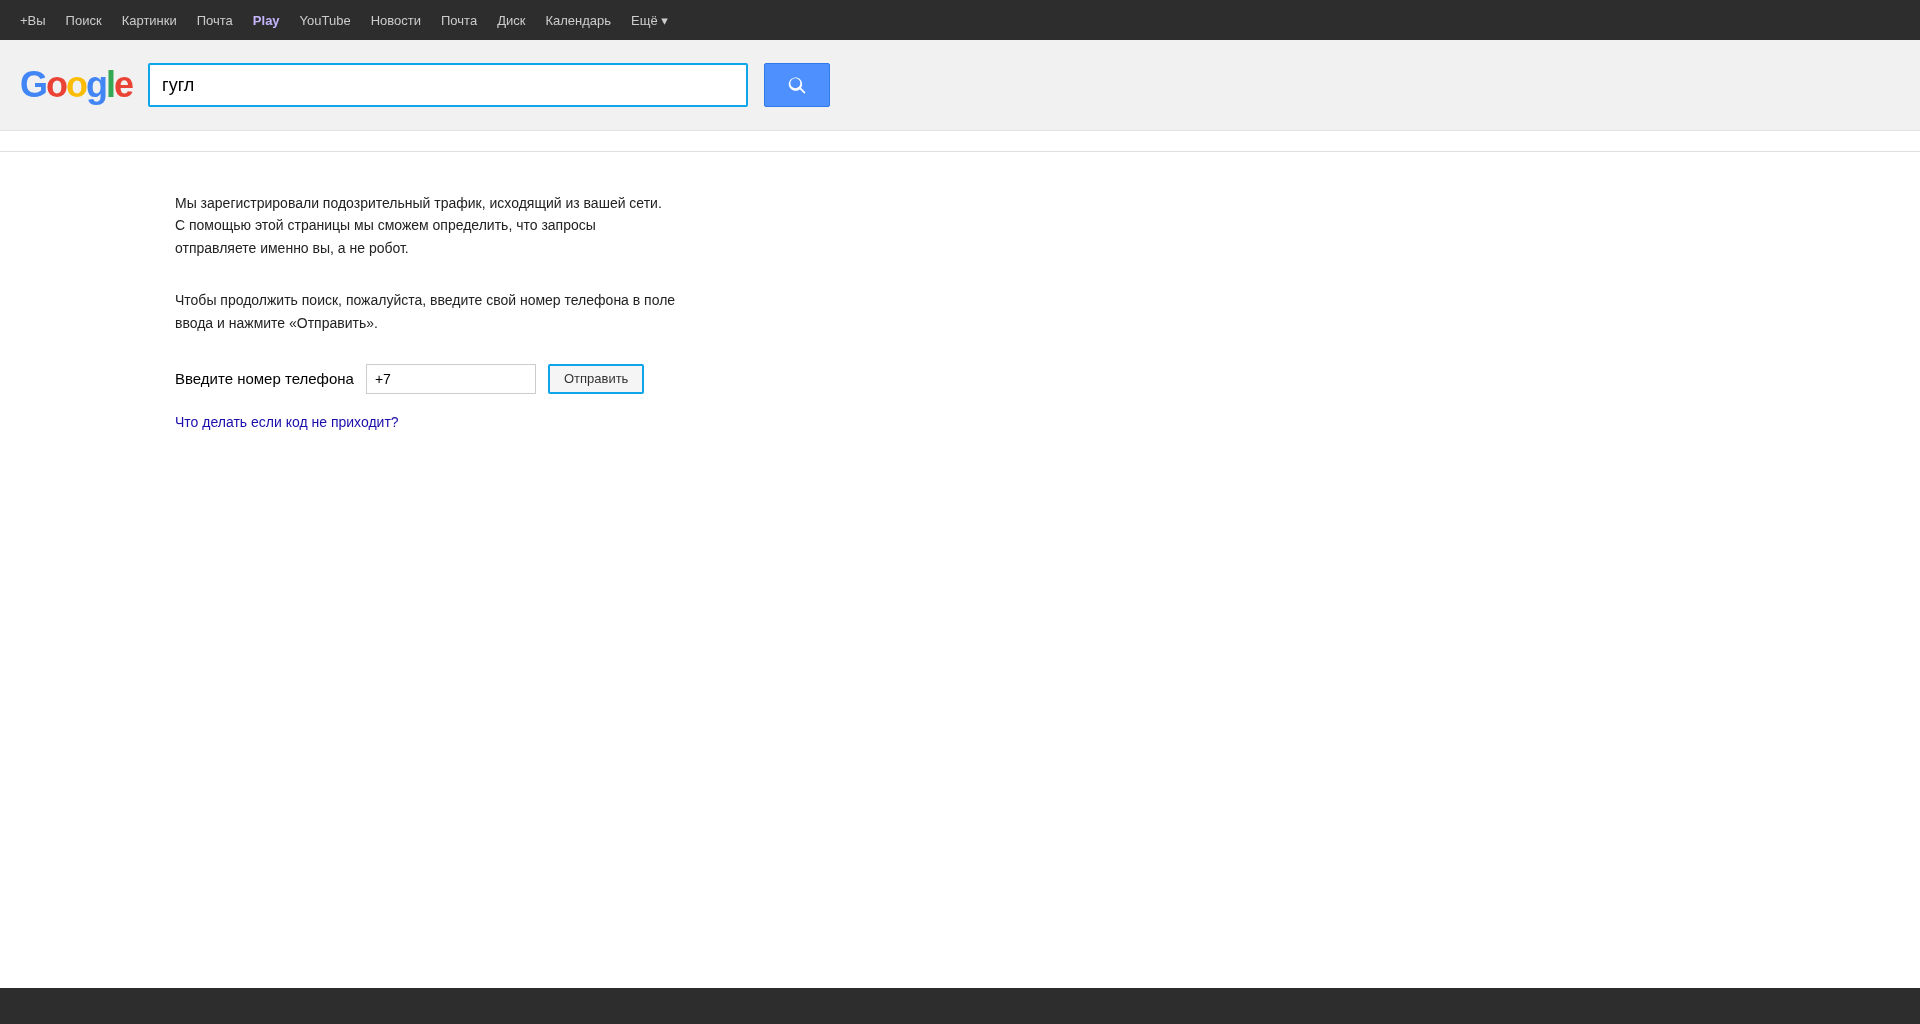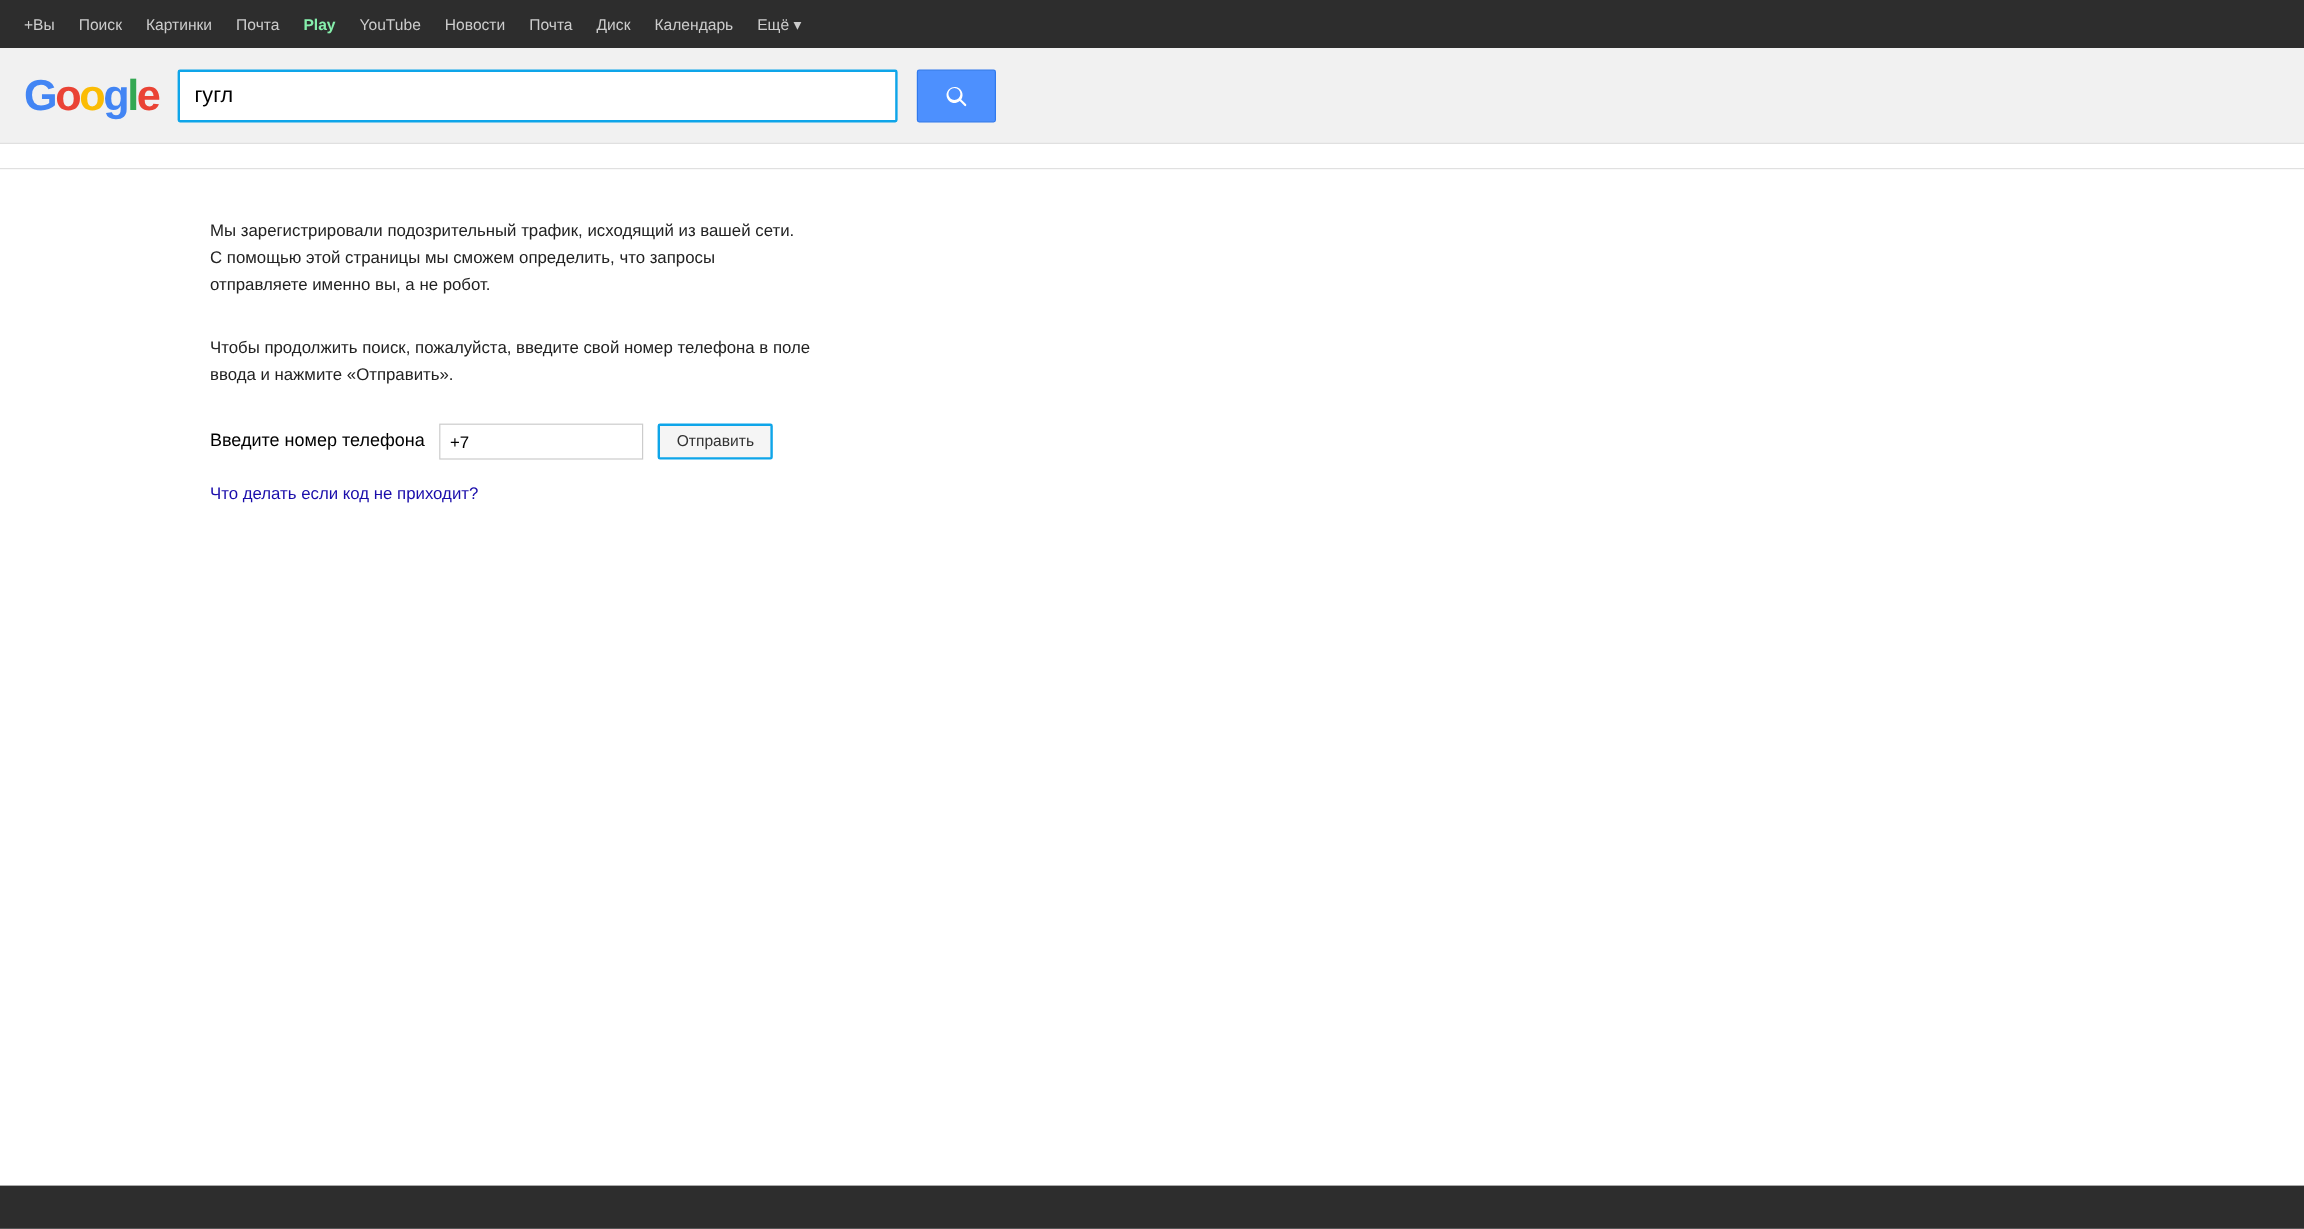--- a/index.html
+++ b/index.html
@@ -18,28 +18,28 @@
     .nav-item {
       color: #ccc;
       font-size: 13px;
       padding: 0 8px;
       height: 40px;
       display: flex;
       align-items: center;
       cursor: pointer;
       text-decoration: none;
     }
-    .nav-item.bold { font-weight: bold; color: #86efac; }
+    .nav-item.bold { font-weight: bold; color: #c4b5fd; }
     .nav-item.plus { color: #ccc; }
 
     
     #searchbar {
       background: #f1f1f1;
       border-bottom: 1px solid #e0e0e0;
-      height: 80px;
+      height: 91px;
       display: flex;
       align-items: center;
       padding: 0 20px;
       gap: 16px;
     }
 
     #google-logo {
       font-size: 36px;
       font-weight: bold;
       letter-spacing: -2px;

